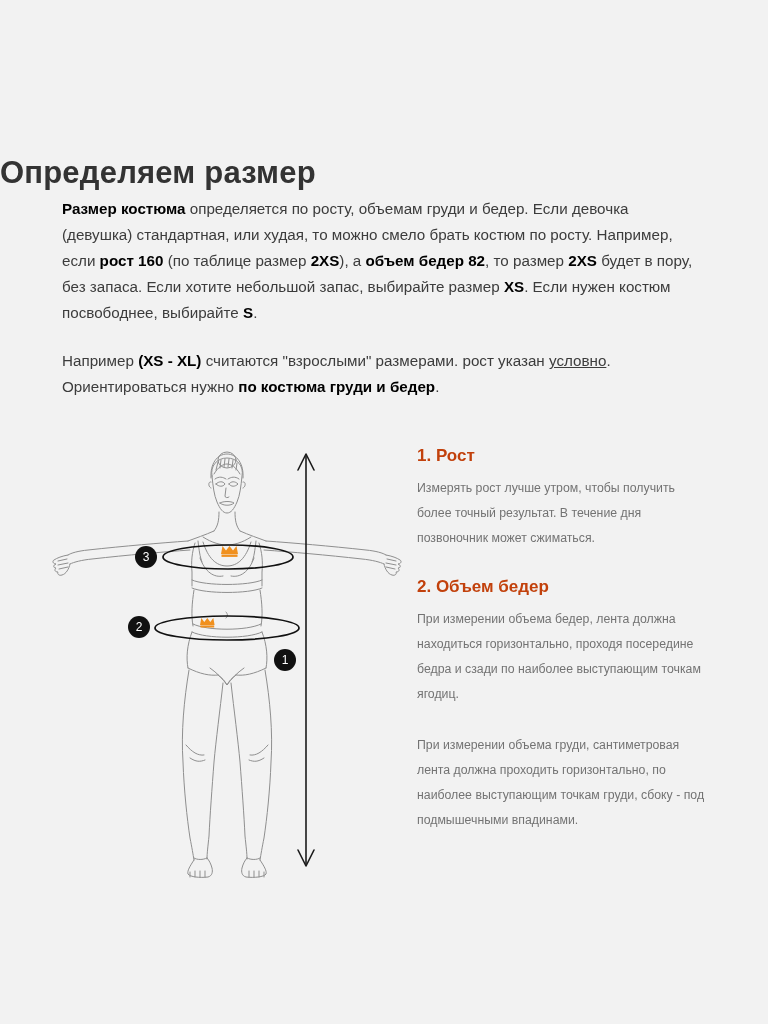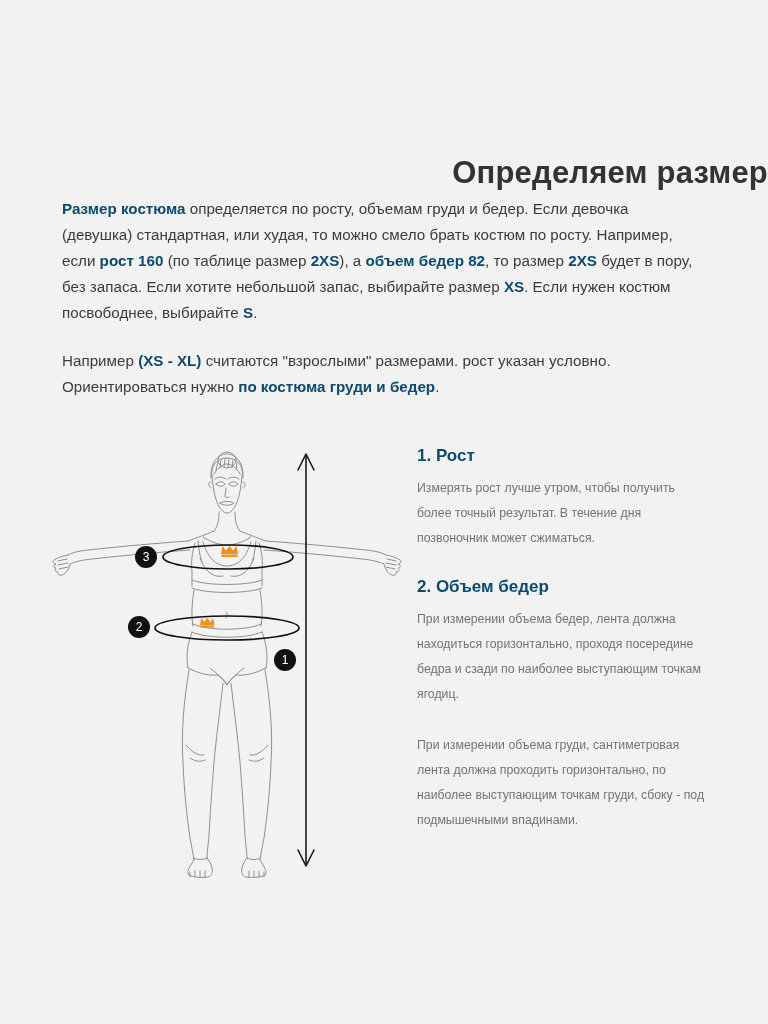--- a/index.html
+++ b/index.html
@@ -21,45 +21,46 @@
     width: 768px;
     height: 1024px;
   }
 
   
   .page-title {
     position: absolute;
     top: 134px;
     left: 0;
     width: 768px;
-    text-align: right;
+    text-align: left;
     font-size: 31px;
     font-weight: bold;
     color: #333333;
     letter-spacing: 0.2px;
   }
 
   
   .intro {
     position: absolute;
     left: 62px;
     top: 196px;
     width: 640px;
     font-size: 15.2px;
     line-height: 26px;
     color: #3c3c3c;
   }
   .intro p {
     margin: 0 0 22px 0;
   }
   .accent {
-    color: #0c4a6e;
+    color: #000000;
     font-weight: bold;
   }
   .uline {
+    text-decoration: underline;
   }
 
   
   .figure-wrap {
     position: absolute;
     left: 40px;
     top: 440px;
     width: 380px;
     height: 460px;
   }
@@ -91,21 +92,21 @@
   .steps {
     position: absolute;
     left: 417px;
     top: 446px;
     width: 295px;
   }
   .step {
     margin-bottom: 26px;
   }
   .step-title {
-    color: #0c4a6e;
+    color: #c2410c;
     font-size: 17px;
     font-weight: bold;
     margin: 0 0 10px 0;
   }
   .step-body {
     font-size: 12.3px;
     line-height: 25px;
     color: #737373;
     margin: 0;
   }

